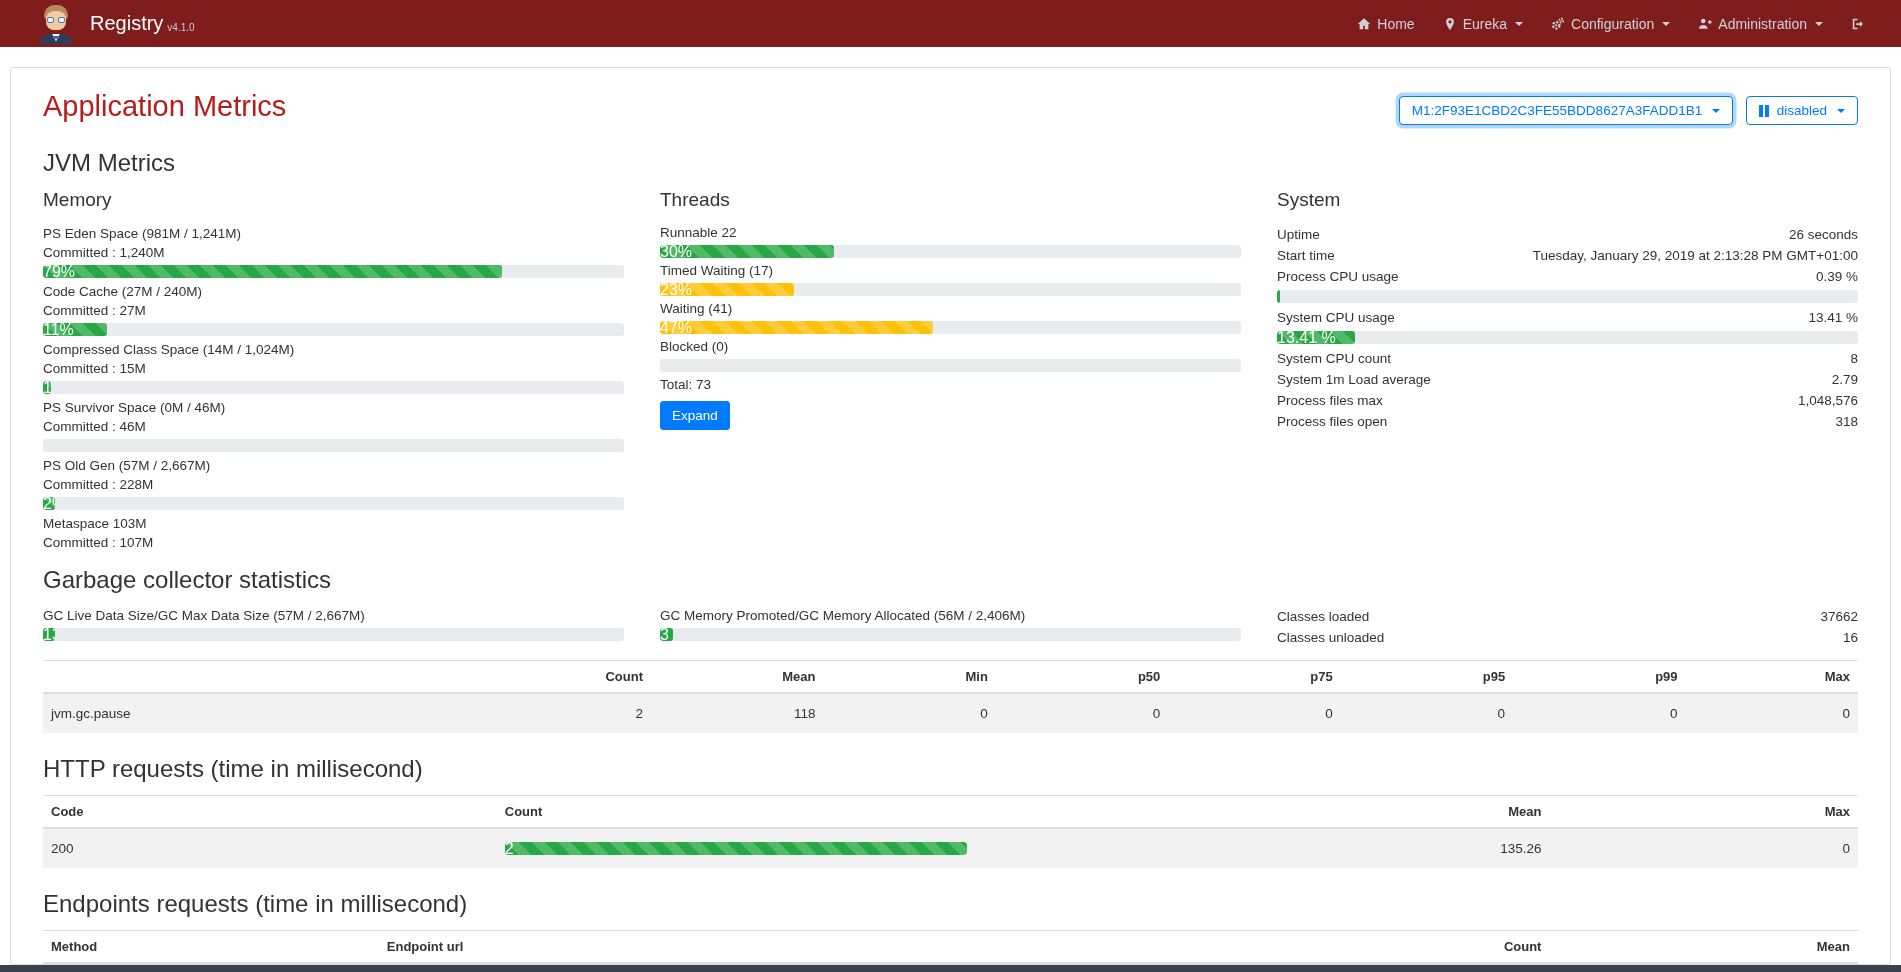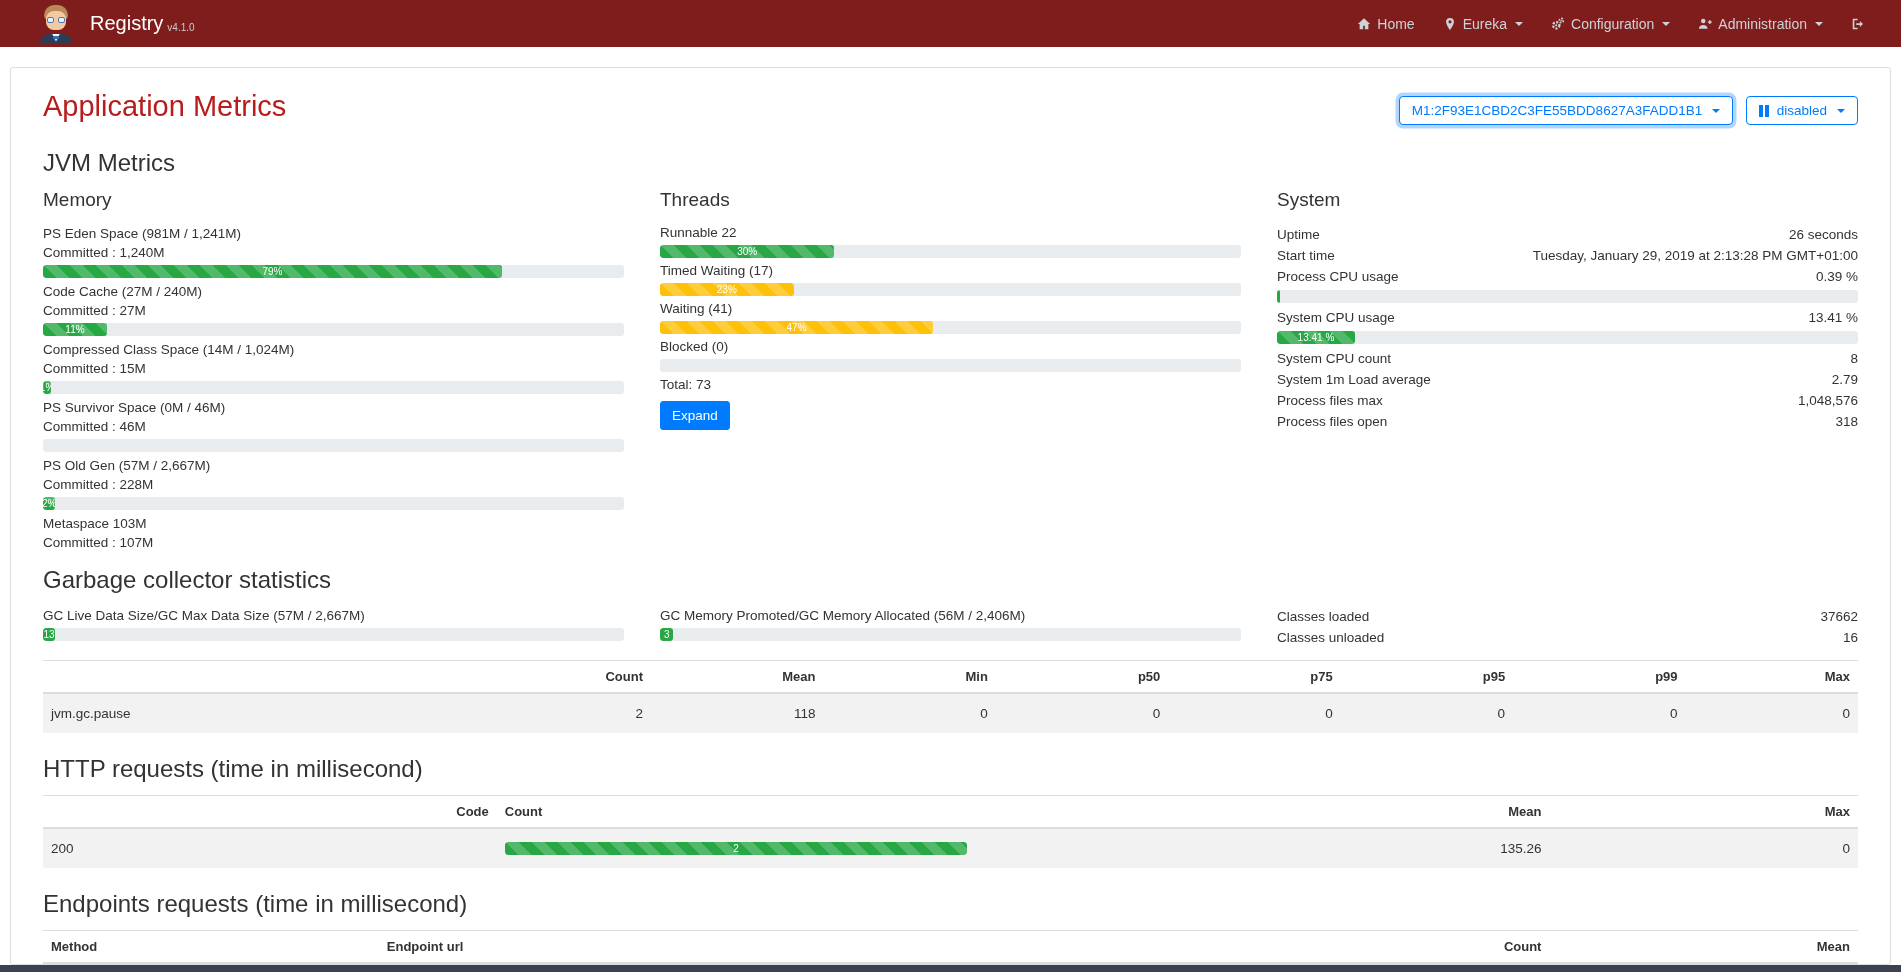--- a/index.html
+++ b/index.html
@@ -36,41 +36,41 @@
   .btn-outline { display:flex; align-items:center; gap:8px; background:#fff; border:1px solid #007bff; color:#007bff; font-size:13.5px; padding:6px 12px; border-radius:4px; cursor:pointer; font-family:inherit; }
   .btn-outline .caret { border-top-color:#007bff; }
   .btn-outline.focus { box-shadow:0 0 0 3.5px rgba(0,123,255,.3); }
   .pause { display:inline-flex; gap:2.5px; }
   .pause i { width:3.5px; height:12px; background:#007bff; display:block; }
 
   .row3 { display:grid; grid-template-columns:1fr 1fr 1fr; column-gap:36px; }
 
   
   .progress { background:#e9ecef; height:13px; border-radius:3px; overflow:hidden; margin:3px 0 4px; }
-  .bar { height:100%; display:flex; align-items:center; justify-content:center; color:#fff; font-size:10px; overflow:hidden; border-radius:3px; white-space:nowrap; }
+  .bar { height:100%; display:flex; align-items:center; justify-content:flex-start; color:#fff; font-size:16px; overflow:hidden; border-radius:3px; white-space:nowrap; }
   .green { background:#28a745; }
   .yellow { background:#ffc107; }
   .striped { background-image:linear-gradient(45deg,rgba(255,255,255,.2) 25%,transparent 25%,transparent 50%,rgba(255,255,255,.2) 50%,rgba(255,255,255,.2) 75%,transparent 75%,transparent); background-size:26px 26px; }
 
   .pool-label,.pool-committed { line-height:19px; }
   .thread-label { line-height:18px; }
   .total { margin:5px 0 9px; }
   .btn-primary { background:#007bff; color:#fff; border:1px solid #007bff; font-size:13.5px; padding:6px 11px; border-radius:3px; cursor:pointer; font-family:inherit; }
 
   .sysrow { display:flex; justify-content:space-between; line-height:19px; padding:1px 0; }
   .gc-label { line-height:19px; }
 
   
   table { width:100%; border-collapse:collapse; margin-top:12px; }
   th { font-size:13px; font-weight:bold; text-align:left; padding:8px; border-top:1px solid #ddd; border-bottom:2px solid #ddd; color:#333; }
   td { font-size:13.5px; padding:12px 8px; }
   tbody tr:nth-child(odd) { background:#f2f2f2; }
   .num { text-align:right; }
   .w-name { width:24%; } .w-num { width:9.5%; }
-  .w-code { width:25%;text-align:right; } .w-count { width:41%; } .w-m { width:17%; }
+  .w-code { width:25%; } .w-count { width:41%; } .w-m { width:17%; }
   .w-method { width:18.5%; } .w-url { width:47.5%; }
   .http-progress { margin:0; width:63.5%; }
 
   .bottom-strip { position:fixed; left:0; right:0; bottom:0; height:7px; background:#3a4150; }
 </style>
 </head>
 <body>
 
 <header class="navbar">
   <a class="brand">

